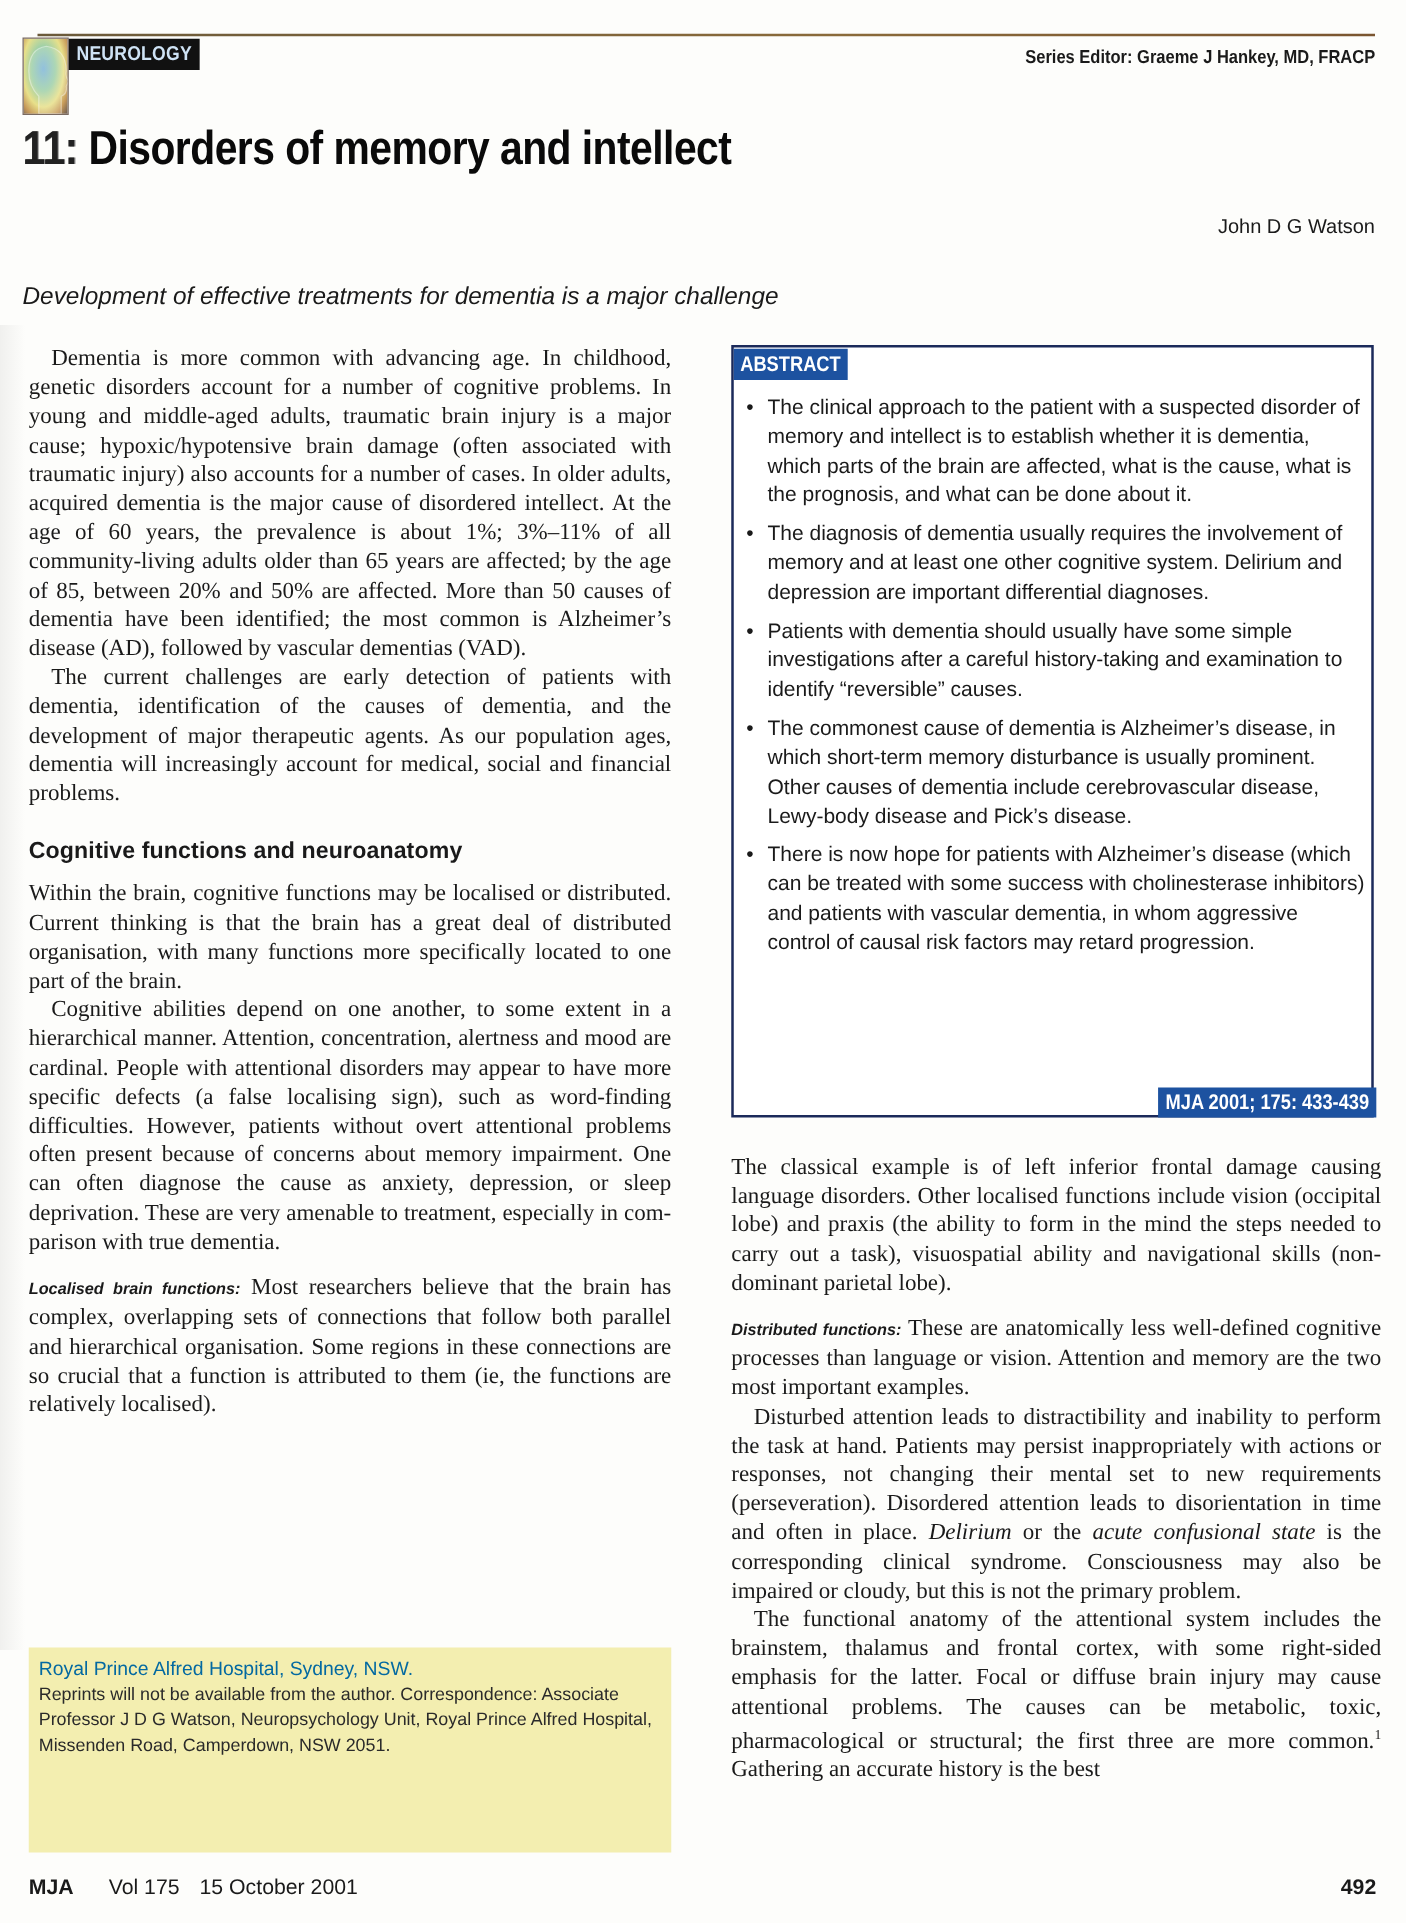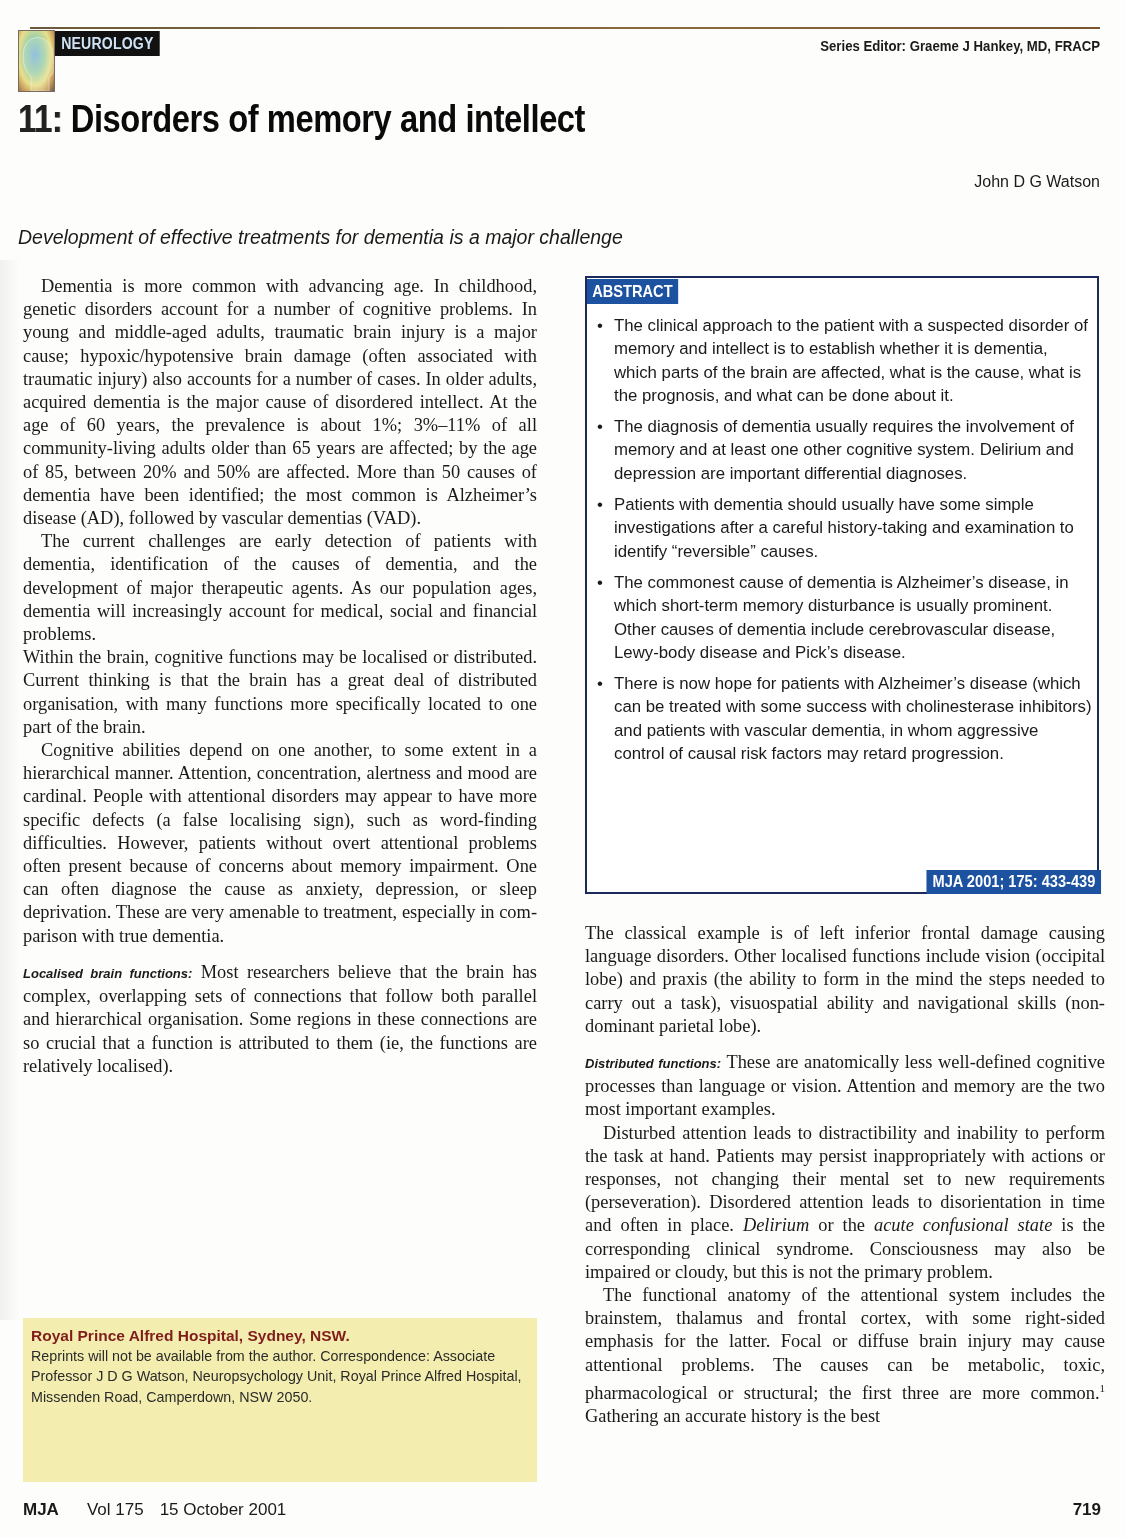--- a/index.html
+++ b/index.html
@@ -65,21 +65,21 @@
   .abstract-list li .bullet { position: absolute; left: 0; top: 0; }
   .citation {
     right: 24px; top: 870px; height: 24px; padding: 0 7px; background: #1d52a0; color: #fff;
     font-family: "Liberation Sans", sans-serif; font-weight: bold; font-size: 17px; line-height: 24px;
     transform: scaleX(0.86); transform-origin: right center; white-space: nowrap;
   }
   .affil-box {
     left: 23px; top: 1318px; width: 514px; height: 164px; background: #f3eeb0; box-sizing: border-box;
     padding: 7px 8px; font-family: "Liberation Sans", sans-serif; color: #2a2a2a;
   }
-  .affil-inst { font-weight: bold; font-size: 15.5px; line-height: 21px; color: #7f1d1d; }
+  .affil-inst { font-weight: normal; font-size: 15.5px; line-height: 21px; color: #0369a1; }
   .affil-text { font-size: 14.3px; line-height: 20.4px; }
   .affil-text b { color: #111; }
   .footer-left {
     left: 23px; top: 1500px; font-family: "Liberation Sans", sans-serif; font-size: 17px; white-space: nowrap; word-spacing: 0;
   }
   .footer-left .mja { font-weight: bold; margin-right: 28px; }
   .footer-left .vol { margin-right: 16px; }
   .page-num {
     right: 24px; top: 1500px; font-family: "Liberation Sans", sans-serif; font-weight: bold; font-size: 17px;
   }
@@ -102,20 +102,21 @@
 <div class="abs title">
   <span class="num">11:</span>
   <span>Disorders of memory and intellect</span>
 </div>
 <div class="abs author">John D G Watson</div>
 <div class="abs subtitle">Development of effective treatments for dementia is a major challenge</div>
 
 <div class="abs col col-left">
   <p class="indent">Dementia is more common with advancing age. In child­hood, genetic disorders account for a number of cognitive problems. In young and middle-aged adults, traumatic brain injury is a major cause; hypoxic/hypotensive brain damage (often associated with traumatic injury) also accounts for a number of cases. In older adults, acquired dementia is the major cause of disordered intellect. At the age of 60 years, the prevalence is about 1%; 3%–11% of all community-living adults older than 65 years are affected; by the age of 85, between 20% and 50% are affected. More than 50 causes of dementia have been identified; the most common is Alzheimer’s disease (AD), followed by vascular dementias (VAD).</p>
   <p class="indent">The current challenges are early detection of patients with dementia, identification of the causes of dementia, and the development of major therapeutic agents. As our population ages, dementia will increasingly account for medical, social and financial problems.</p>
+  <div class="h2">Cognitive functions and neuroanatomy</div>
   <p>Within the brain, cognitive functions may be localised or dis­tributed. Current thinking is that the brain has a great deal of distributed organisation, with many functions more specif­ically located to one part of the brain.</p>
   <p class="indent">Cognitive abilities depend on one another, to some extent in a hierarchical manner. Attention, concentration, alertness and mood are cardinal. People with attentional disorders may appear to have more specific defects (a false localising sign), such as word-finding difficulties. However, patients without overt attentional problems often present because of concerns about memory impairment. One can often diag­nose the cause as anxiety, depression, or sleep deprivation. These are very amenable to treatment, especially in com­parison with true dementia.</p>
   <div class="gap"></div>
   <p><span class="runin">Localised brain functions:</span><span> Most researchers believe that the brain has complex, overlapping sets of connections that follow both parallel and hierarchical organisation. Some regions in these connections are so crucial that a function is attributed to them (ie, the functions are relatively localised).</span></p>
 </div>
 
 <div class="abs abstract-box"></div>
 <div class="abs abstract-label">ABSTRACT</div>
 <ul class="abs abstract-list">
   <li><span class="bullet">•</span><span>The clinical approach to the patient with a suspected disorder of memory and intellect is to establish whether it is dementia, which parts of the brain are affected, what is the cause, what is the prognosis, and what can be done about it.</span></li>
@@ -129,19 +130,19 @@
 <div class="abs col col-right">
   <p>The classical example is of left inferior frontal damage caus­ing language disorders. Other localised functions include vision (occipital lobe) and praxis (the ability to form in the mind the steps needed to carry out a task), visuospatial abil­ity and navigational skills (non-dominant parietal lobe).</p>
   <div class="gap"></div>
   <p><span class="runin">Distributed functions:</span><span> These are anatomically less well-defined cognitive processes than language or vision. Attention and memory are the two most important examples.</span></p>
   <p class="indent"><span>Disturbed attention leads to distractibility and inability to perform the task at hand. Patients may persist inappropri­ately with actions or responses, not changing their mental set to new requirements (perseveration). Disordered attention leads to disorientation in time and often in place. </span><em>Delirium</em><span> or the </span><em>acute confusional state</em><span> is the corresponding clinical syn­drome. Consciousness may also be impaired or cloudy, but this is not the primary problem.</span></p>
   <p class="indent"><span>The functional anatomy of the attentional system includes the brainstem, thalamus and frontal cortex, with some right-sided emphasis for the latter. Focal or diffuse brain injury may cause attentional problems. The causes can be meta­bolic, toxic, pharmacological or structural; the first three are more common.</span><sup style="font-size:11px">1</sup><span> Gathering an accurate history is the best</span></p>
 </div>
 
 <div class="abs affil-box">
   <div class="affil-inst">Royal Prince Alfred Hospital, Sydney, NSW.</div>
-  <div class="affil-text">Reprints will not be available from the author. Correspondence: Associate Professor J D G Watson, Neuropsychology Unit, Royal Prince Alfred Hospital, Missenden Road, Camperdown, NSW 2050.</div>
+  <div class="affil-text">Reprints will not be available from the author. Correspondence: Associate Professor J D G Watson, Neuropsychology Unit, Royal Prince Alfred Hospital, Missenden Road, Camperdown, NSW 2051.</div>
 </div>
 
 <div class="abs footer-left">
   <span class="mja">MJA</span><span class="vol">Vol 175</span><span>15 October 2001</span>
 </div>
-<div class="abs page-num">719</div>
+<div class="abs page-num">492</div>
 
 </body></html>

